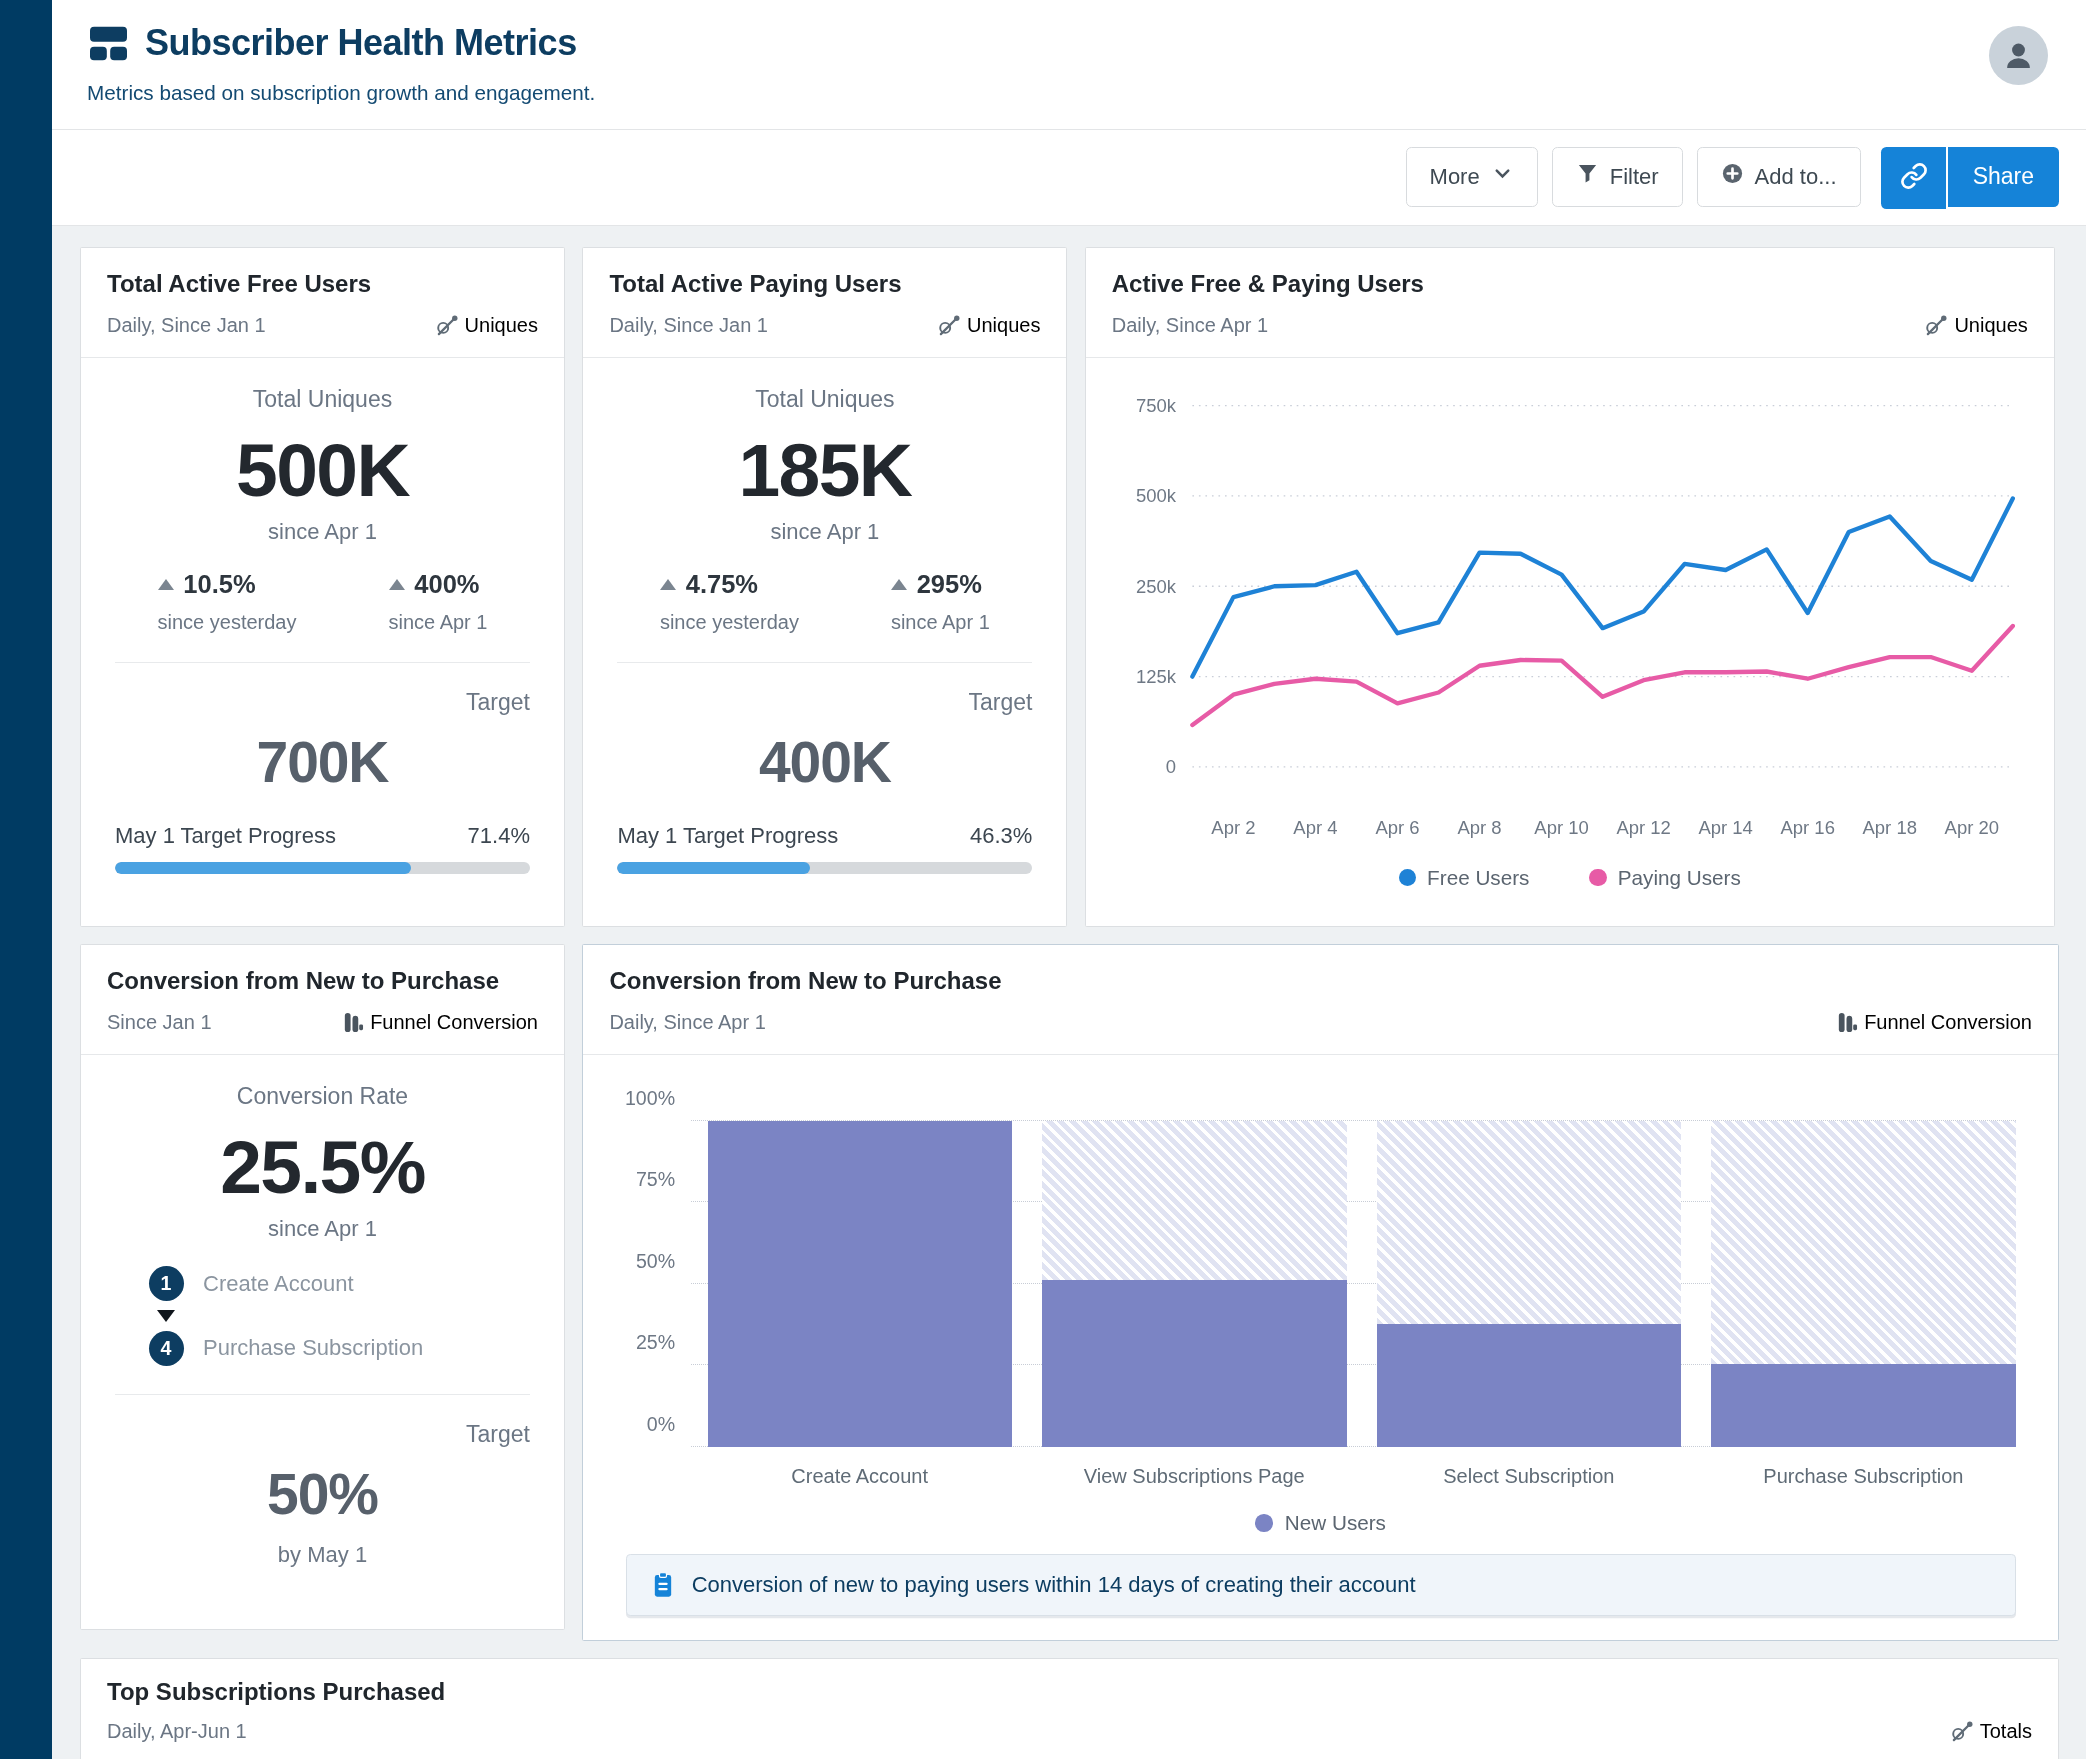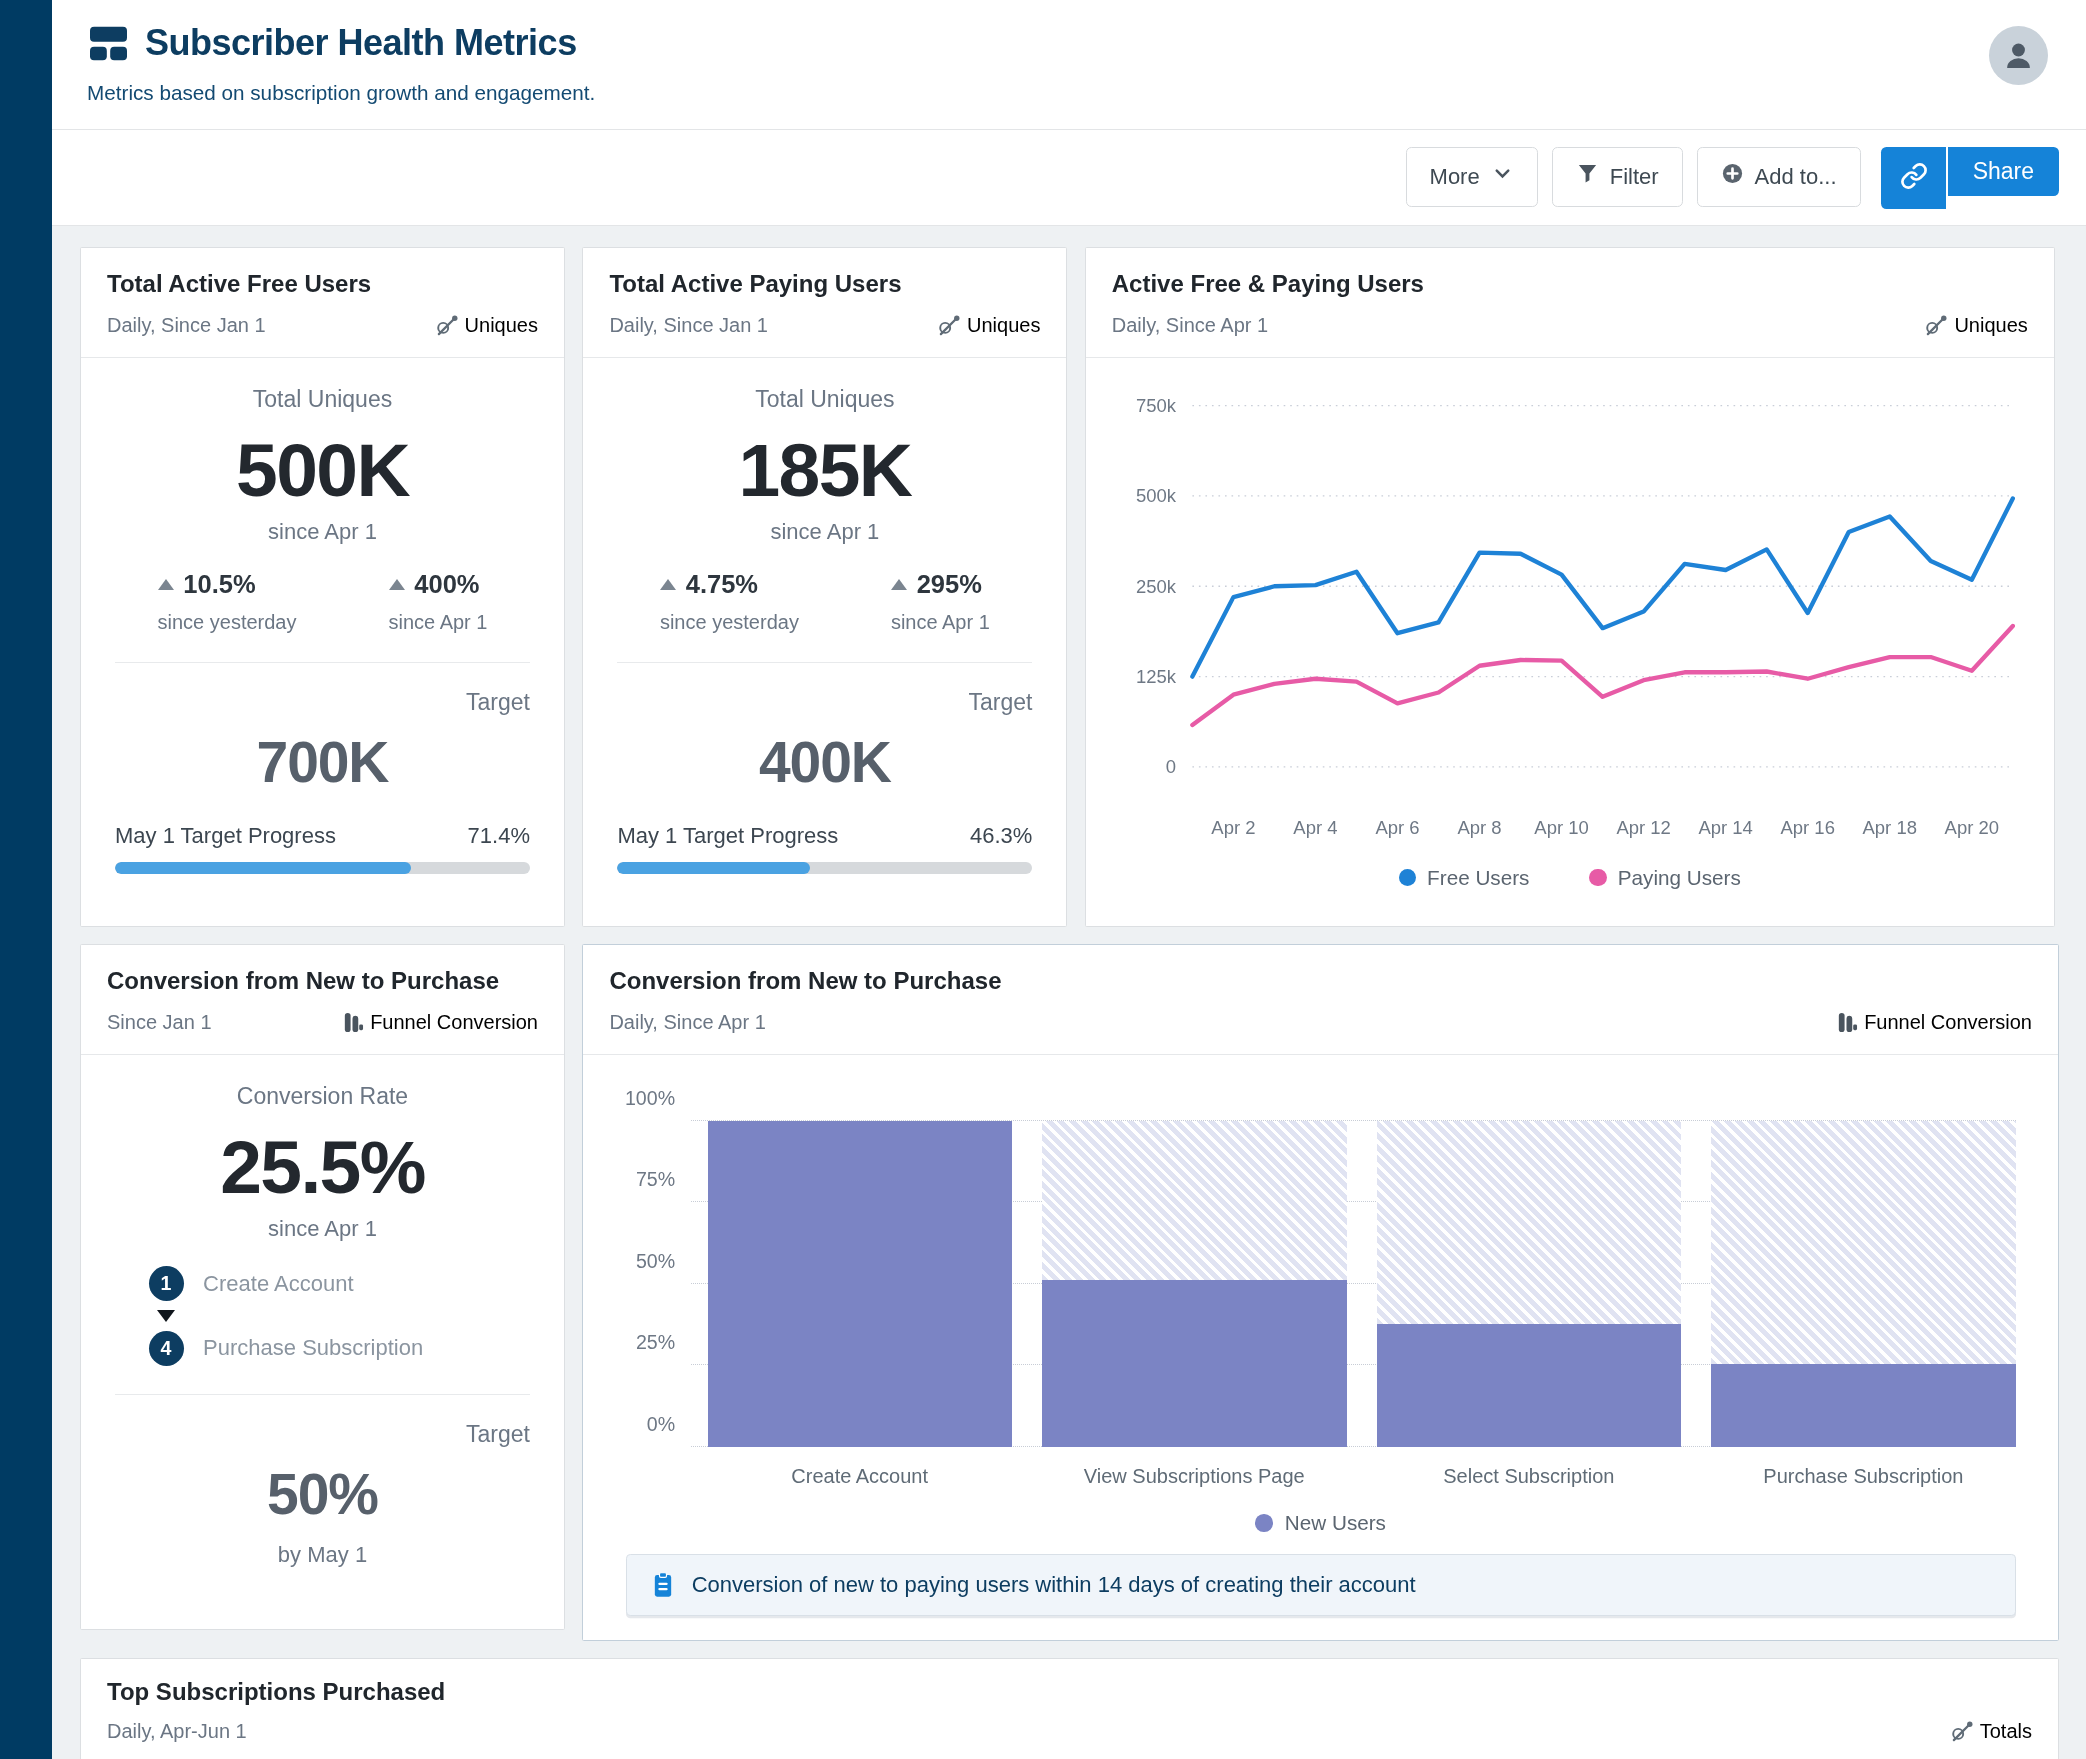--- a/index.html
+++ b/index.html
@@ -23,21 +23,21 @@
 
   
   .toolbar{background:#fff;padding:16.3px 28px;display:flex;justify-content:flex-end;align-items:flex-start;gap:14px;border-bottom:1.1px solid #e3e5e7;}
   .btn{display:flex;align-items:center;gap:11px;height:60px;padding:0 23px;background:#fff;
     border:1.1px solid #d8dbde;border-radius:5.4px;font-size:22px;color:#3e4952;font-family:inherit;cursor:pointer;}
   .btn svg{width:23px;height:23px;}
   .share-group{display:flex;margin-left:6.5px;}
   .seg-link{width:65px;height:62px;background:#1583d8;border:none;border-radius:5.4px 0 0 5.4px;margin-right:1.6px;
     display:flex;align-items:center;justify-content:center;cursor:pointer;}
   .seg-link svg{width:28px;height:28px;}
-  .seg-share{height:49px;padding:0 25px;background:#1583d8;color:#fff;font-size:23px;border:none;
+  .seg-share{height:60px;padding:0 25px;background:#1583d8;color:#fff;font-size:23px;border:none;
     border-radius:0 5.4px 5.4px 0;font-family:inherit;cursor:pointer;}
 
   
   .content{background:#eef1f3;padding:20.7px 28px;display:flex;flex-direction:column;gap:17.4px;}
   .row{display:flex;gap:17.4px;align-items:flex-start;}
   .card{background:#fff;border:1.1px solid #dcdfe2;box-sizing:border-box;border-radius:1.6px;}
   .kpi-card{width:485px;height:680px;overflow:hidden;}
   .chart-card{width:970px;height:680px;overflow:hidden;}
   .funnel-sum-card{width:485px;height:686px;overflow:hidden;}
   .funnel-chart-card{flex:1;height:697px;overflow:hidden;border-color:#c2cfda;}

